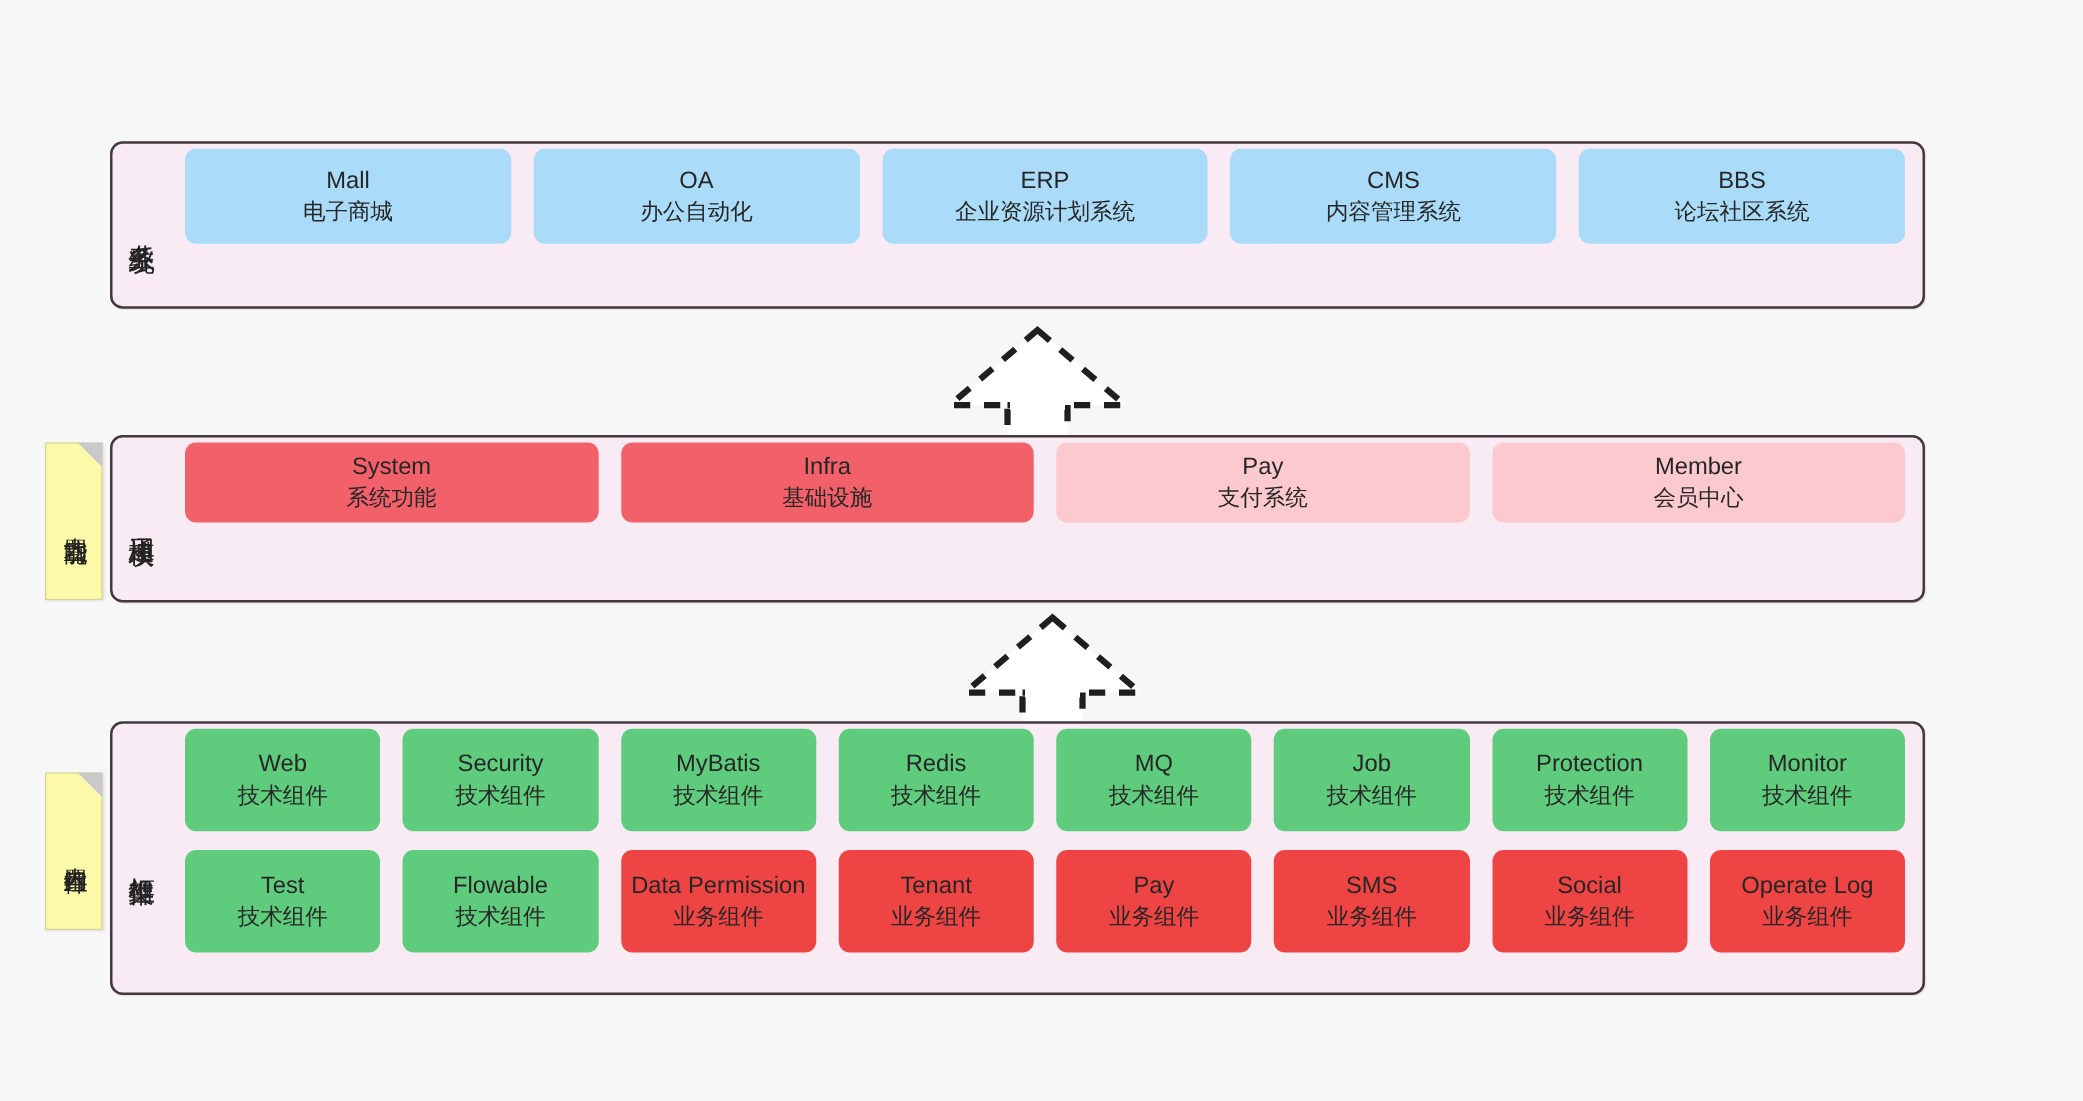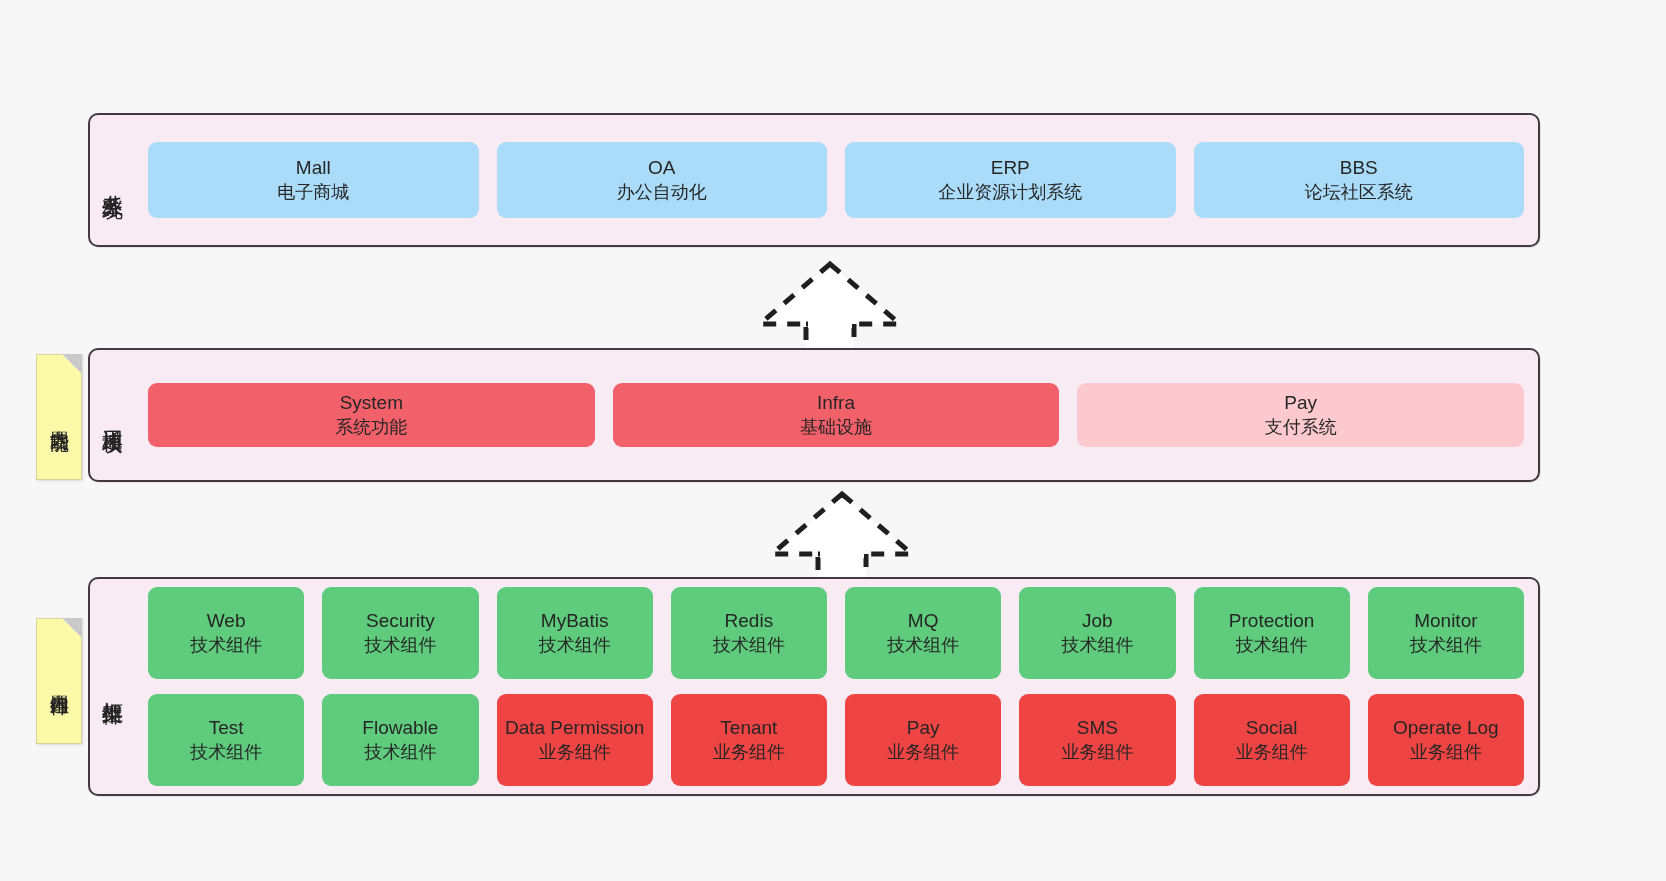--- a/index.html
+++ b/index.html
@@ -45,23 +45,22 @@
     text-orientation: upright;
     line-height: 1.18;
     color: #232323;
     user-select: none;
   }
 
   .cards {
     flex: 1 1 auto;
     display: flex;
     flex-direction: column;
-    justify-content: center;
     gap: 15px;
-    padding: 16px 14px;
+    padding: 4px 14px;
   }
 
   .card-row {
     display: flex;
     gap: 18px;
     align-items: stretch;
   }
 
   .card {
     flex: 1 1 0;
@@ -86,21 +85,21 @@
   }
 
   
   #section-business       { left: 88px;  top: 113px; width: 1452px; height: 134px; }
   #section-business .card { height: 76px; }
 
   #section-common         { left: 88px;  top: 348px; width: 1452px; height: 134px; }
   #section-common .card   { height: 64px; }
 
   #section-framework      { left: 88px;  top: 577px; width: 1452px; height: 219px; }
-  #section-framework .card{ height: 92px; }
+  #section-framework .card{ height: 82px; }
 
   
   .card.blue        { background: #aadcfa; }
   .card.red         { background: #f2606a; }
   .card.lightred    { background: #fcc9cf; }
   .card.green       { background: #5fcb7d; }
   .card.lightgreen  { background: #ef4444; }
 
   
   .note {
@@ -183,20 +182,24 @@
         </div>
         <div class="card blue">
           <span class="c-title">OA</span>
           <span class="c-sub">办公自动化</span>
         </div>
         <div class="card blue">
           <span class="c-title">ERP</span>
           <span class="c-sub">企业资源计划系统</span>
         </div>
         <div class="card blue">
+          <span class="c-title">CMS</span>
+          <span class="c-sub">内容管理系统</span>
+        </div>
+        <div class="card blue">
           <span class="c-title">BBS</span>
           <span class="c-sub">论坛社区系统</span>
         </div>
       </div>
     </div>
   </div>
 
   <div class="arrow" id="arrow-build">
     <svg width="160" height="100" viewBox="0 0 160 100">
       <polygon points="80,6 150,66 10,66" fill="#ffffff" stroke="#1f1f1f" stroke-width="5" stroke-dasharray="13,11" stroke-linejoin="miter"></polygon>
@@ -217,20 +220,24 @@
           <span class="c-sub">系统功能</span>
         </div>
         <div class="card red">
           <span class="c-title">Infra</span>
           <span class="c-sub">基础设施</span>
         </div>
         <div class="card lightred">
           <span class="c-title">Pay</span>
           <span class="c-sub">支付系统</span>
         </div>
+        <div class="card lightred">
+          <span class="c-title">Member</span>
+          <span class="c-sub">会员中心</span>
+        </div>
       </div>
     </div>
   </div>
 
   <div class="arrow" id="arrow-implement">
     <svg width="160" height="100" viewBox="0 0 160 100">
       <polygon points="80,6 150,66 10,66" fill="#ffffff" stroke="#1f1f1f" stroke-width="5" stroke-dasharray="13,11" stroke-linejoin="miter"></polygon>
       <rect x="56" y="66" width="48" height="32" fill="#ffffff" stroke="#1f1f1f" stroke-width="5" stroke-dasharray="13,11"></rect>
       <rect x="58" y="62" width="44" height="8" fill="#ffffff"></rect>
     </svg>

